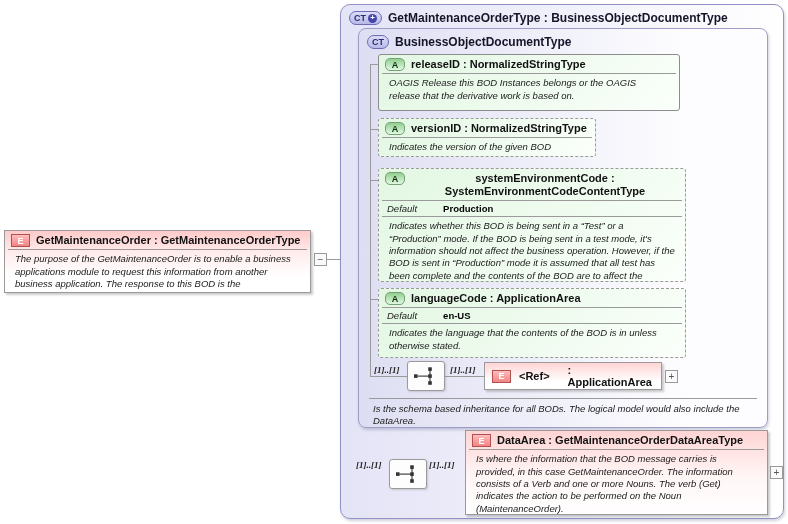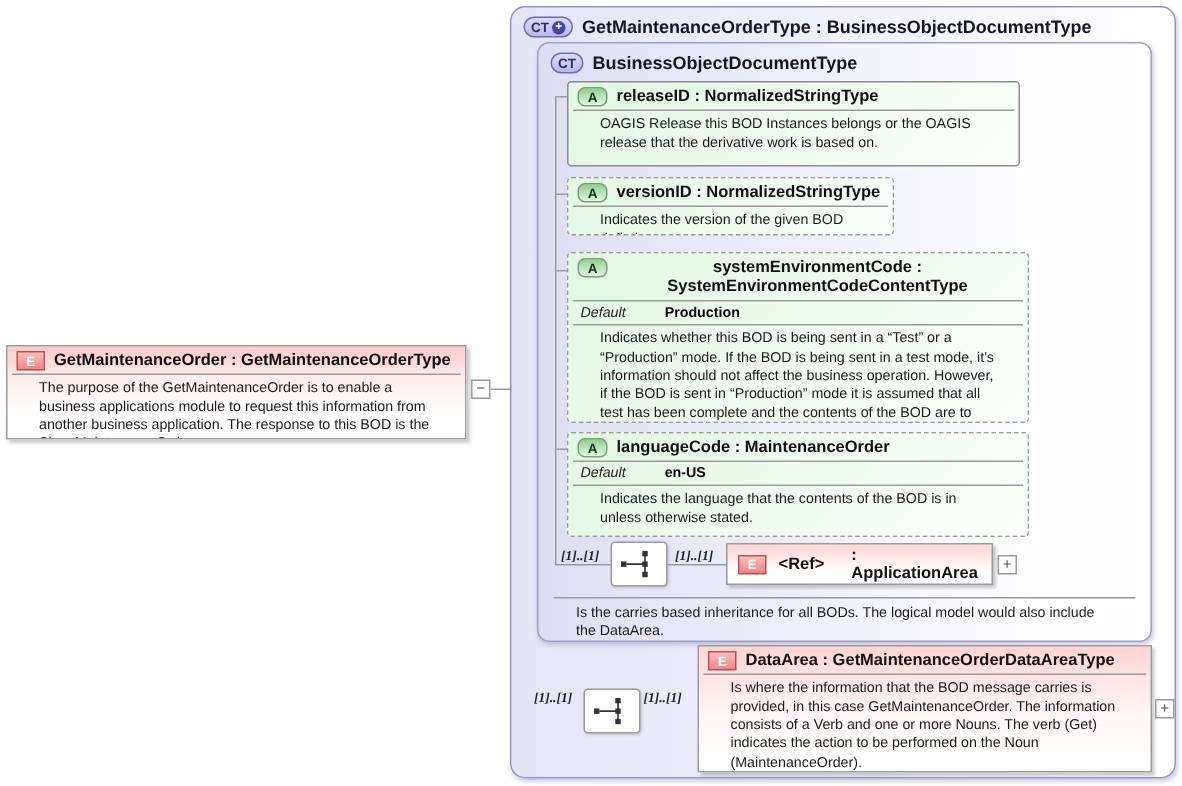--- a/index.html
+++ b/index.html
@@ -34,21 +34,21 @@
                font-size:11px; font-weight:bold; color:#111; }
   .row-title .txt { overflow-wrap:anywhere; line-height:1.2;text-align:center; }
   .a-icon { flex:0 0 auto; display:inline-flex; align-items:center; justify-content:center;
             width:20px; height:13px; border:1px solid #77a077; border-radius:5px;
             background:linear-gradient(#8fd08f,#e2f8e2); font-size:9px; font-weight:bold; color:#143314; }
   .e-icon { flex:0 0 auto; display:inline-flex; align-items:center; justify-content:center;
             width:19px; height:13px; border:1px solid #b05050;
             background:linear-gradient(#ffbcbc,#f28484); font-size:9px; font-weight:bold; color:#fff; }
 
   .sep { height:1px; background:#9a9a9a; margin:0 3px; }
-  .desc { padding:3px 21px; font-size:9.5px; color:#1a1a1a; line-height:1.3; }
+  .desc { padding:3px 10px; font-size:9.5px; font-style:italic; color:#1a1a1a; line-height:1.3; }
   .default-row { display:flex; gap:26px; padding:2px 8px; font-size:9.5px; align-items:baseline; }
   .default-row .lbl { font-style:italic; color:#222; }
   .default-row .val { font-weight:bold; color:#000; }
 
   .pinkbox { position:absolute; border:1px solid #9a9a9a; overflow:hidden;
              box-shadow:2px 2px 2px rgba(110,110,110,.35);
              background:linear-gradient(#ffd4d4,#ffffff 70%); }
   #ref-box { display:flex; align-items:center; padding:0 7px;
              font-size:11px; font-weight:bold; color:#111; }
   #ref-box .ref-name { margin-left:8px; }
@@ -86,21 +86,21 @@
   </div>
 
   <div class="container inner" style="left:358px;top:28px;width:410px;height:400px;">
     <div class="ctr-title">
       <span class="ct-icon">
         <span>CT</span>
       </span>
       <span>BusinessObjectDocumentType</span>
     </div>
     <div class="sep" style="position:absolute;left:7px;right:7px;top:369px;"></div>
-    <div class="desc" style="position:absolute;left:4px;right:6px;top:371px;">Is the carries based inheritance for all BODs. The logical model would also include the DataArea.</div>
+    <div class="desc" style="position:absolute;left:4px;right:6px;top:371px;">Is the schema based inheritance for all BODs. The logical model would also include the DataArea.</div>
   </div>
 
   <div class="vline" style="left:370px;top:64px;height:312px;"></div>
   <div class="hline" style="left:370px;top:64px;width:8px;"></div>
   <div class="hline" style="left:370px;top:129px;width:8px;"></div>
   <div class="hline" style="left:370px;top:180px;width:8px;"></div>
   <div class="hline" style="left:370px;top:299px;width:8px;"></div>
 
   <div class="attr" style="left:378px;top:54px;width:302px;height:57px;">
     <div class="row-title">
@@ -130,21 +130,21 @@
       <span class="lbl">Default</span>
       <span class="val">Production</span>
     </div>
     <div class="sep"></div>
     <div class="desc">Indicates whether this BOD is being sent in a “Test” or a “Production” mode. If the BOD is being sent in a test mode, it's information should not affect the business operation. However, if the BOD is sent in “Production” mode it is assumed that all test has been complete and the contents of the BOD are to affect the operation of the receiving business application(s).</div>
   </div>
 
   <div class="attr opt" style="left:378px;top:288px;width:308px;height:70px;">
     <div class="row-title">
       <span class="a-icon">A</span>
-      <span class="txt">languageCode : MaintenanceOrder</span>
+      <span class="txt">languageCode : ApplicationArea</span>
     </div>
     <div class="sep"></div>
     <div class="default-row">
       <span class="lbl">Default</span>
       <span class="val">en-US</span>
     </div>
     <div class="sep"></div>
     <div class="desc">Indicates the language that the contents of the BOD is in unless otherwise stated.</div>
   </div>
 

